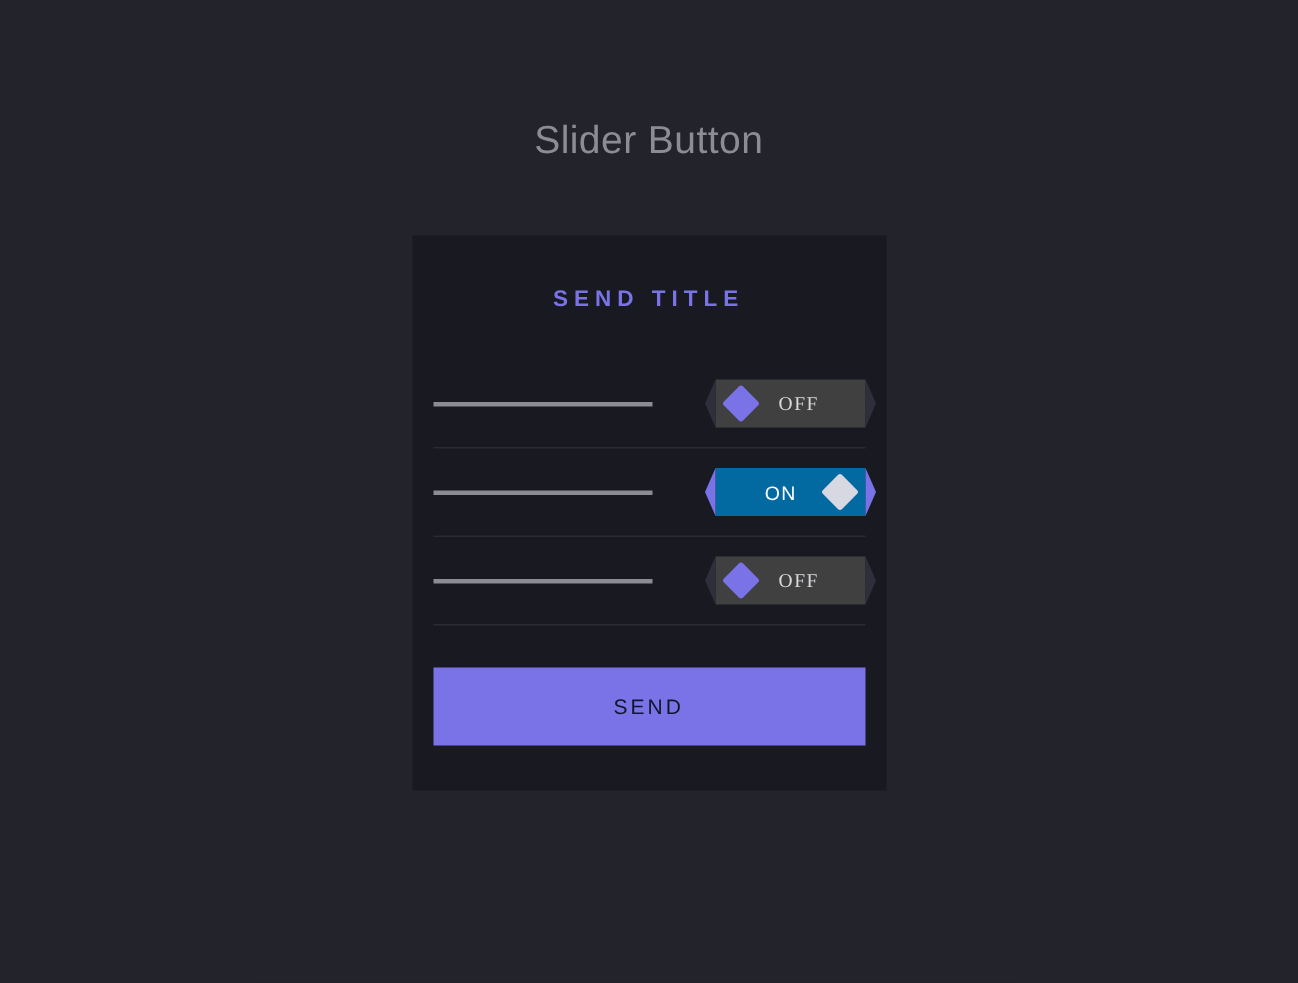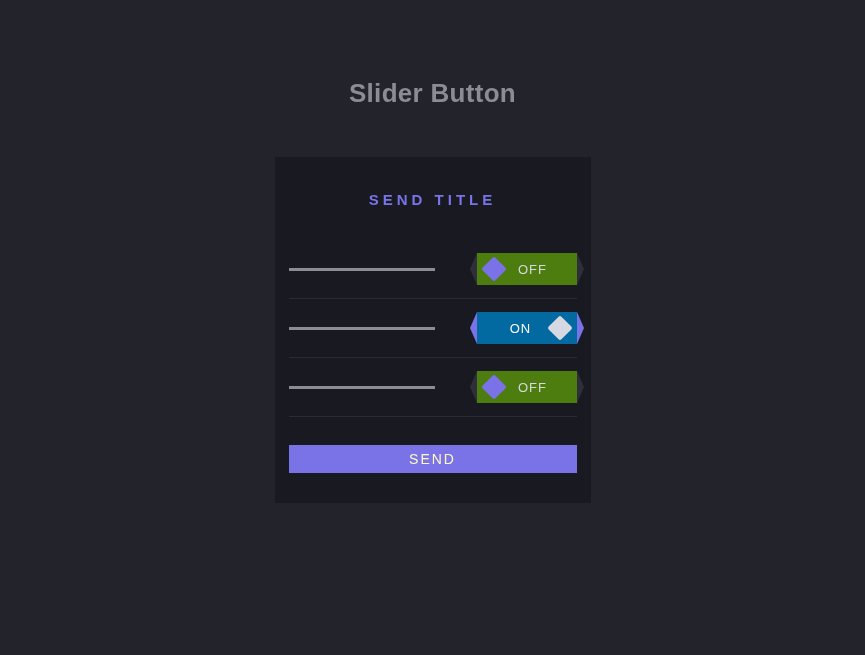--- a/index.html
+++ b/index.html
@@ -7,21 +7,21 @@
   body {
     background: #22232b;
     font-family: "Helvetica Neue", Arial, sans-serif;
     display: flex;
     flex-direction: column;
     align-items: center;
   }
   .page-title {
     color: #8c8c92;
     font-size: 26px;
-    font-weight: 700;
+    font-weight: 400;
     margin-top: 78px;
     margin-bottom: 48px;
     letter-spacing: 0.3px;
   }
   .card {
     width: 316px;
     background: #191a21;
     padding: 34px 14px 30px 14px;
   }
   .card-title {
@@ -66,21 +66,21 @@
   .toggle::after {
     content: "";
     position: absolute;
     top: 0;
     width: 0;
     height: 0;
     border-top: 16px solid transparent;
     border-bottom: 16px solid transparent;
   }
   
-  .toggle.off { background: #4d7c0f; }
+  .toggle.off { background: #404040; font-family: Liberation Serif, serif; }
   .toggle.off::before { left: -7px; border-right: 7px solid #2e2f3b; }
   .toggle.off::after  { right: -7px; border-left: 7px solid #2e2f3b; }
   .toggle.off .toggle-text { margin-left: 12px; }
   .toggle.off .knob {
     position: absolute;
     left: 8px;
     top: 50%;
     transform: translateY(-50%) rotate(45deg);
     width: 18px; height: 18px;
     background: #7a73e8;
@@ -97,24 +97,24 @@
     top: 50%;
     transform: translateY(-50%) rotate(45deg);
     width: 18px; height: 18px;
     background: #d8d8e2;
     border-radius: 2px;
   }
   .send-btn {
     display: block;
     width: 100%;
     margin-top: 28px;
-    height: 28px;
+    height: 52px;
     border: none;
     background: #7a73e8;
-    color: #fef9c3;
+    color: #0f172a;
     font-size: 14px;
     letter-spacing: 2px;
     font-weight: 500;
     cursor: pointer;
   }
 </style>
 </head>
 <body>
 
 <h1 class="page-title">Slider Button</h1>

